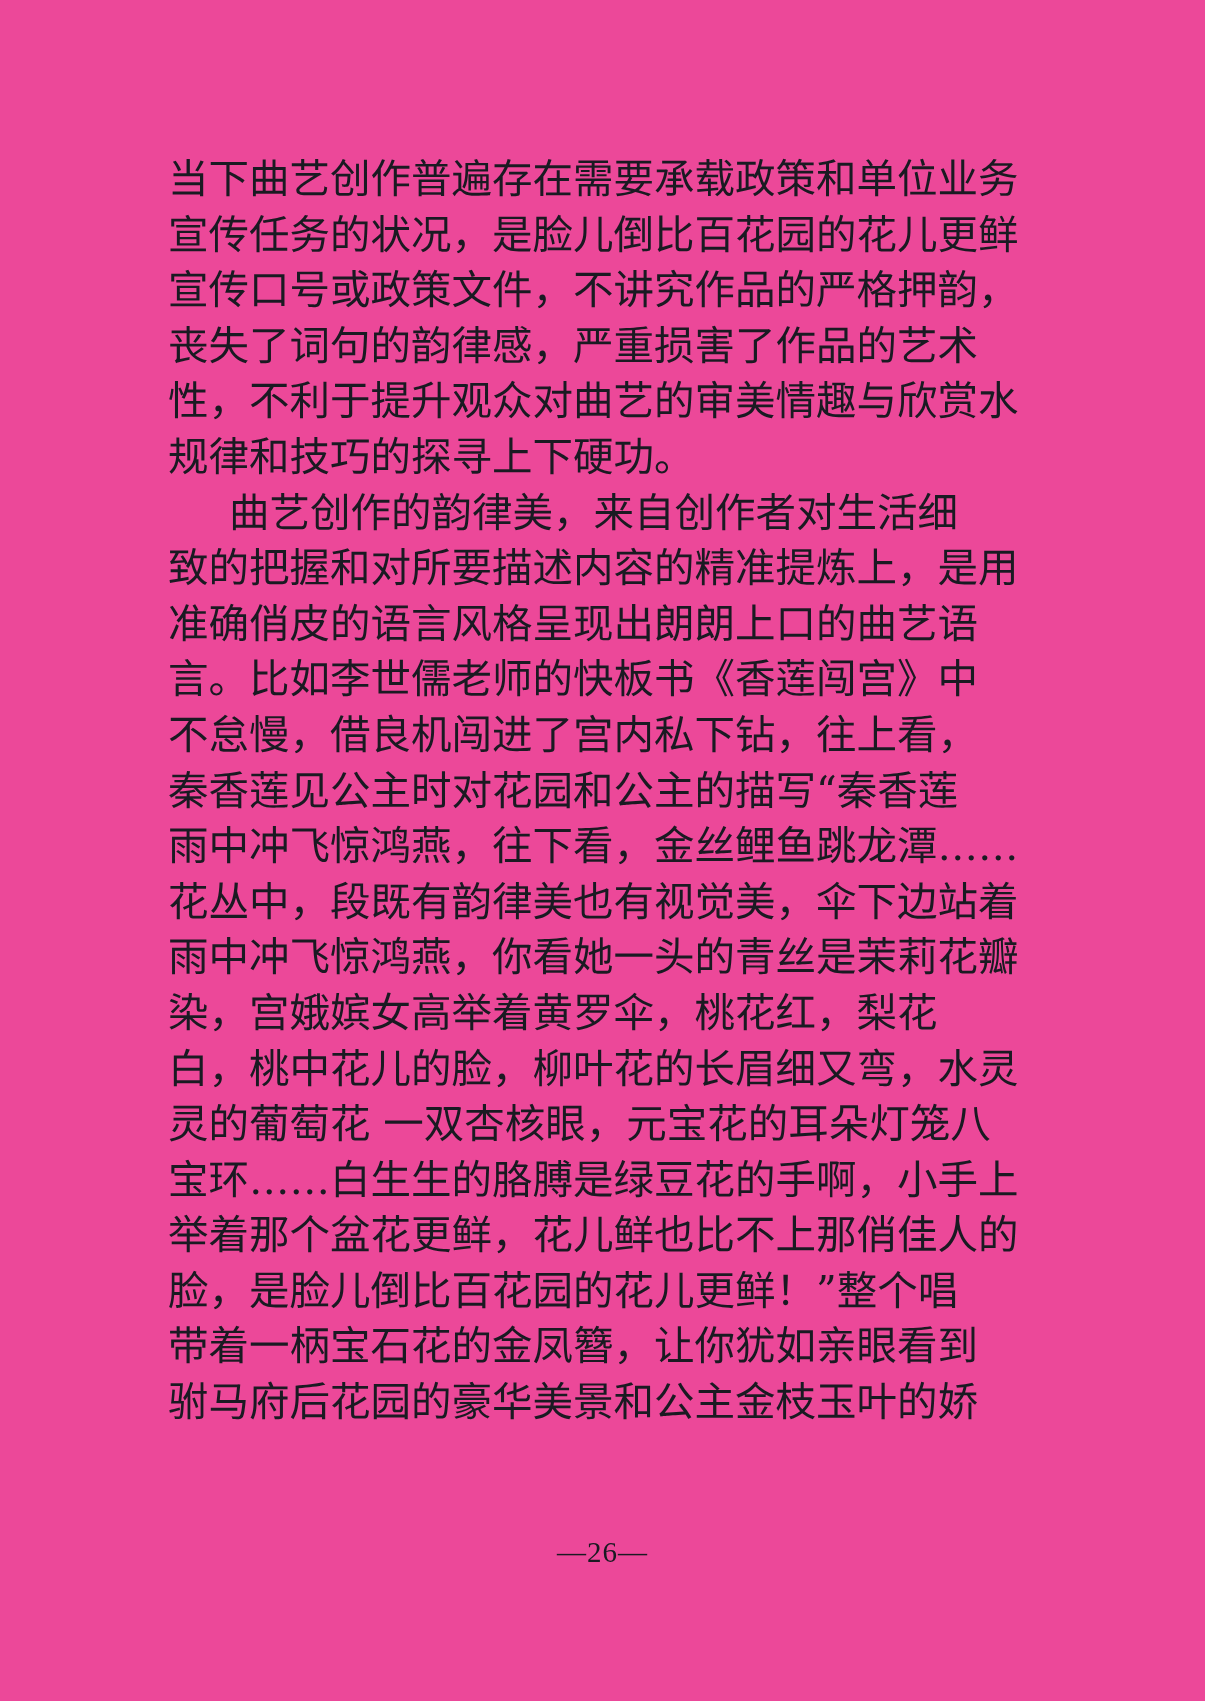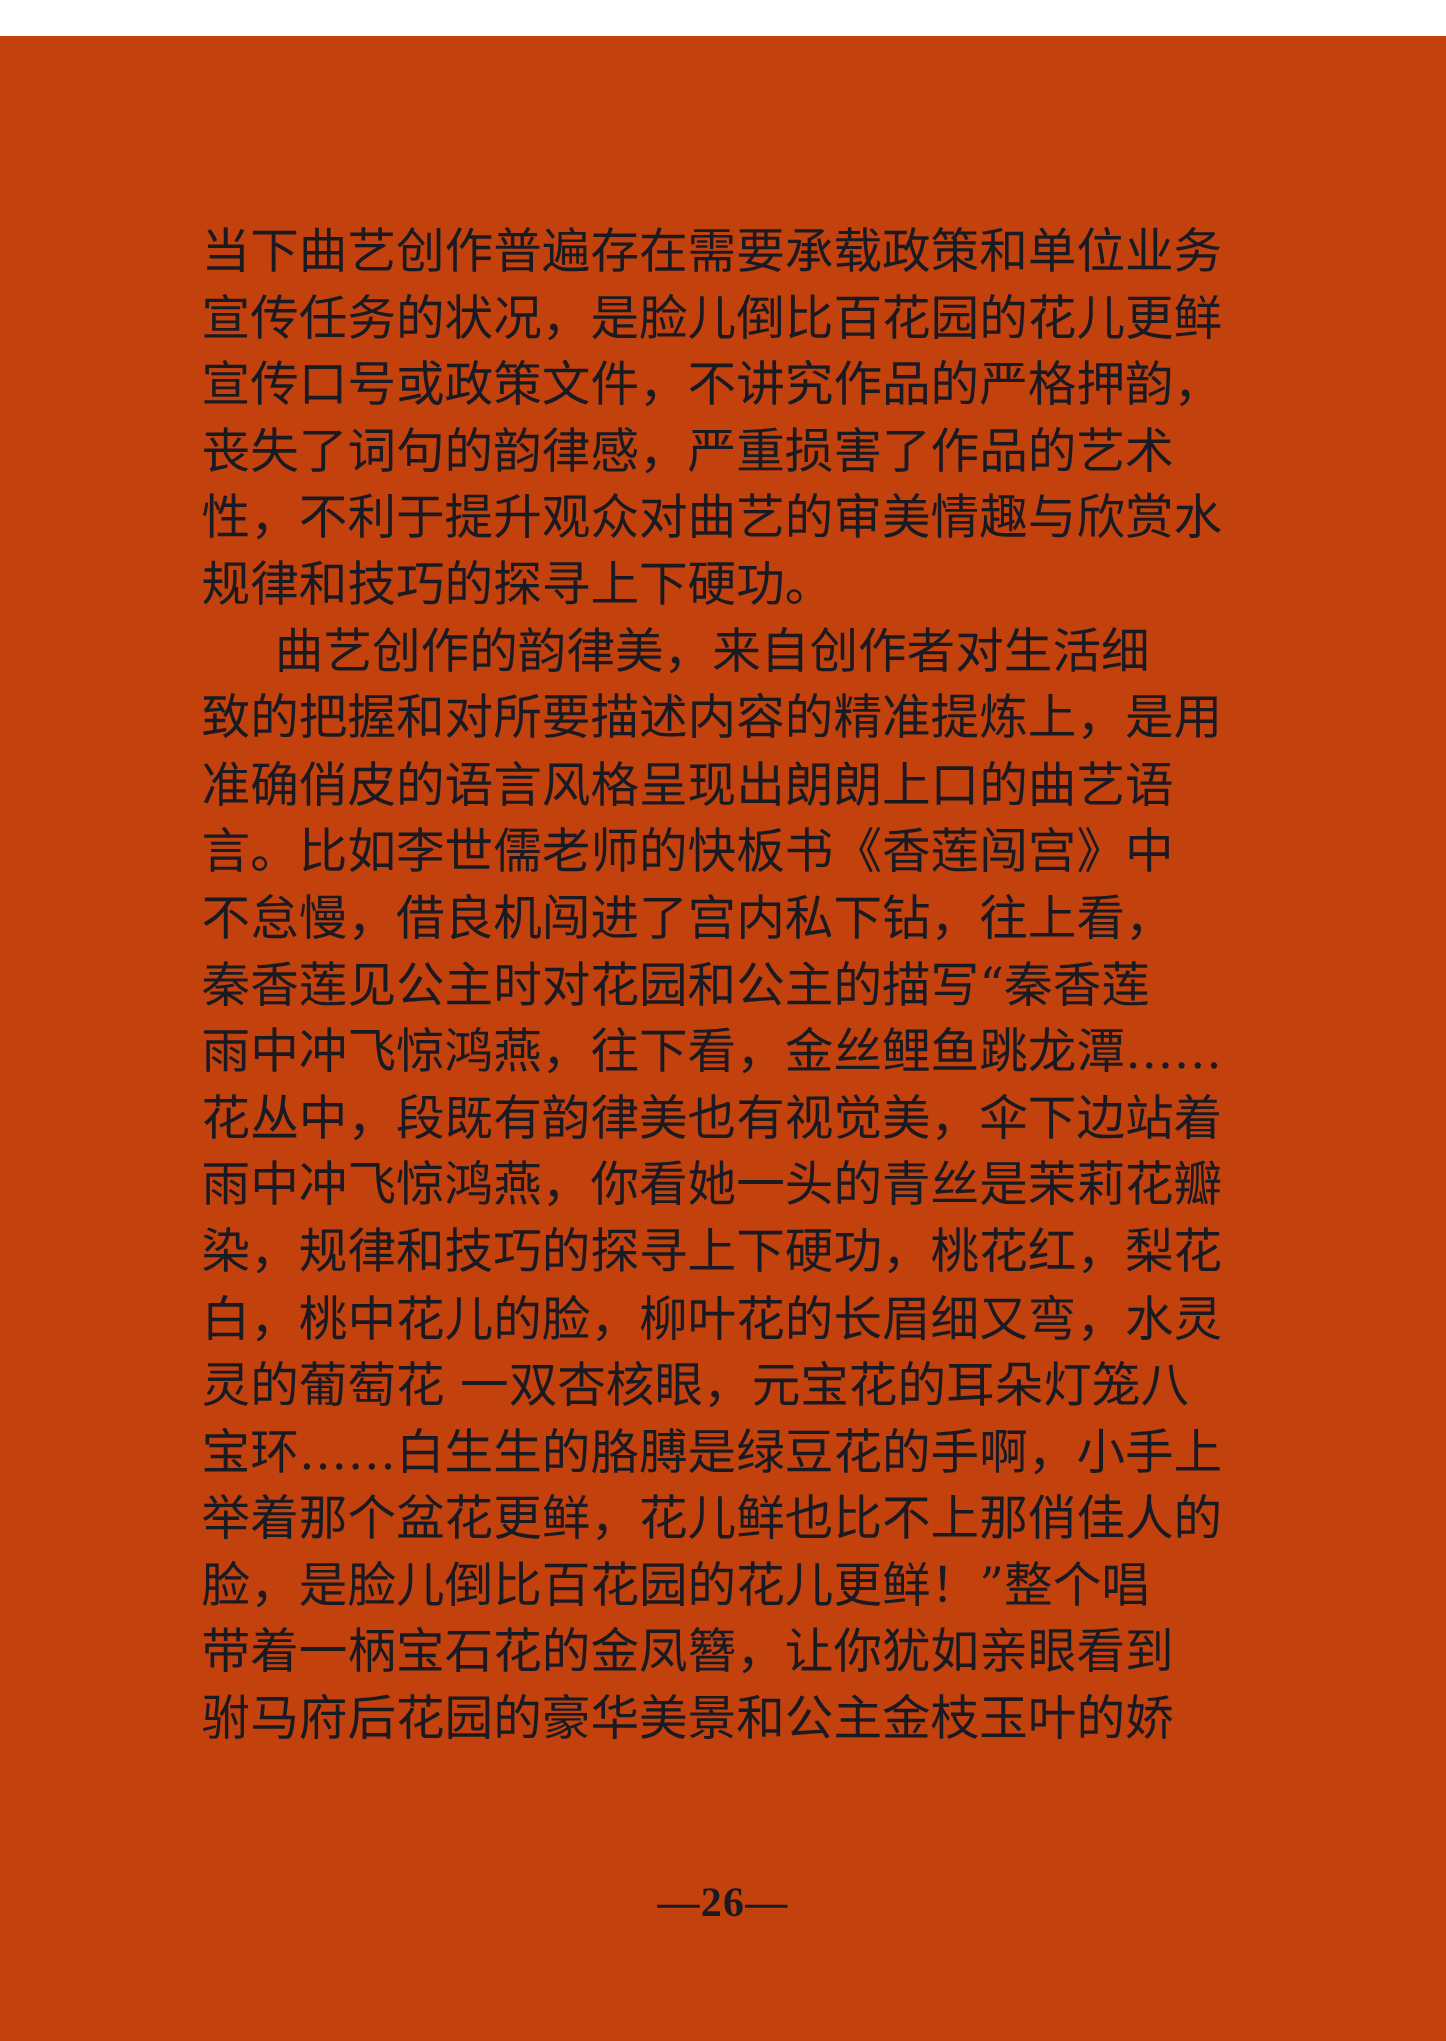--- a/index.html
+++ b/index.html
@@ -11,22 +11,21 @@
   body {
     width: 1205px;
     height: 1701px;
     position: relative;
     font-family: "Liberation Serif", "DejaVu Serif", serif;
     overflow: hidden;
   }
   .page {
     position: absolute;
     inset: 0;
-    background: #c2410c;
-    margin-top: 30px;
+    background: #ec4899;
   }
   .text-block {
     position: absolute;
     left: 168px;
     top: 152px;
     width: 790px;
   }
   .para {
     margin: 0;
     color: #1a1a22;
@@ -58,24 +57,23 @@
     display: inline-block;
     width: 81px;
   }
   .page-number {
     position: absolute;
     left: 0;
     right: 0;
     top: 1536px;
     text-align: center;
     color: #1a1a22;
-    font-size: 35px;
+    font-size: 29px;
     letter-spacing: 1px;
     font-family: "Liberation Serif", "DejaVu Serif", serif;
-    font-weight: bold;
   }
 </style>
 </head>
 <body>
 
 <div class="page">
 
   <div class="text-block">
 
     <p class="para">
@@ -122,21 +120,21 @@
       <span class="line justify">
         <span>雨中冲飞惊鸿燕，往下看，金丝鲤鱼跳龙潭……</span>
       </span>
       <span class="line justify">
         <span>花丛中，段既有韵律美也有视觉美，伞下边站着</span>
       </span>
       <span class="line justify">
         <span>雨中冲飞惊鸿燕，你看她一头的青丝是茉莉花瓣</span>
       </span>
       <span class="line justify">
-        <span>染，规律和技巧的探寻上下硬功，桃花红，梨花</span>
+        <span>染，宫娥嫔女高举着黄罗伞，桃花红，梨花</span>
       </span>
       <span class="line justify">
         <span>白，桃中花儿的脸，柳叶花的长眉细又弯，水灵</span>
       </span>
       <span class="line justify">
         <span>灵的葡萄花 一双杏核眼，元宝花的耳朵灯笼八</span>
       </span>
       <span class="line justify">
         <span>宝环……白生生的胳膊是绿豆花的手啊，小手上</span>
       </span>

